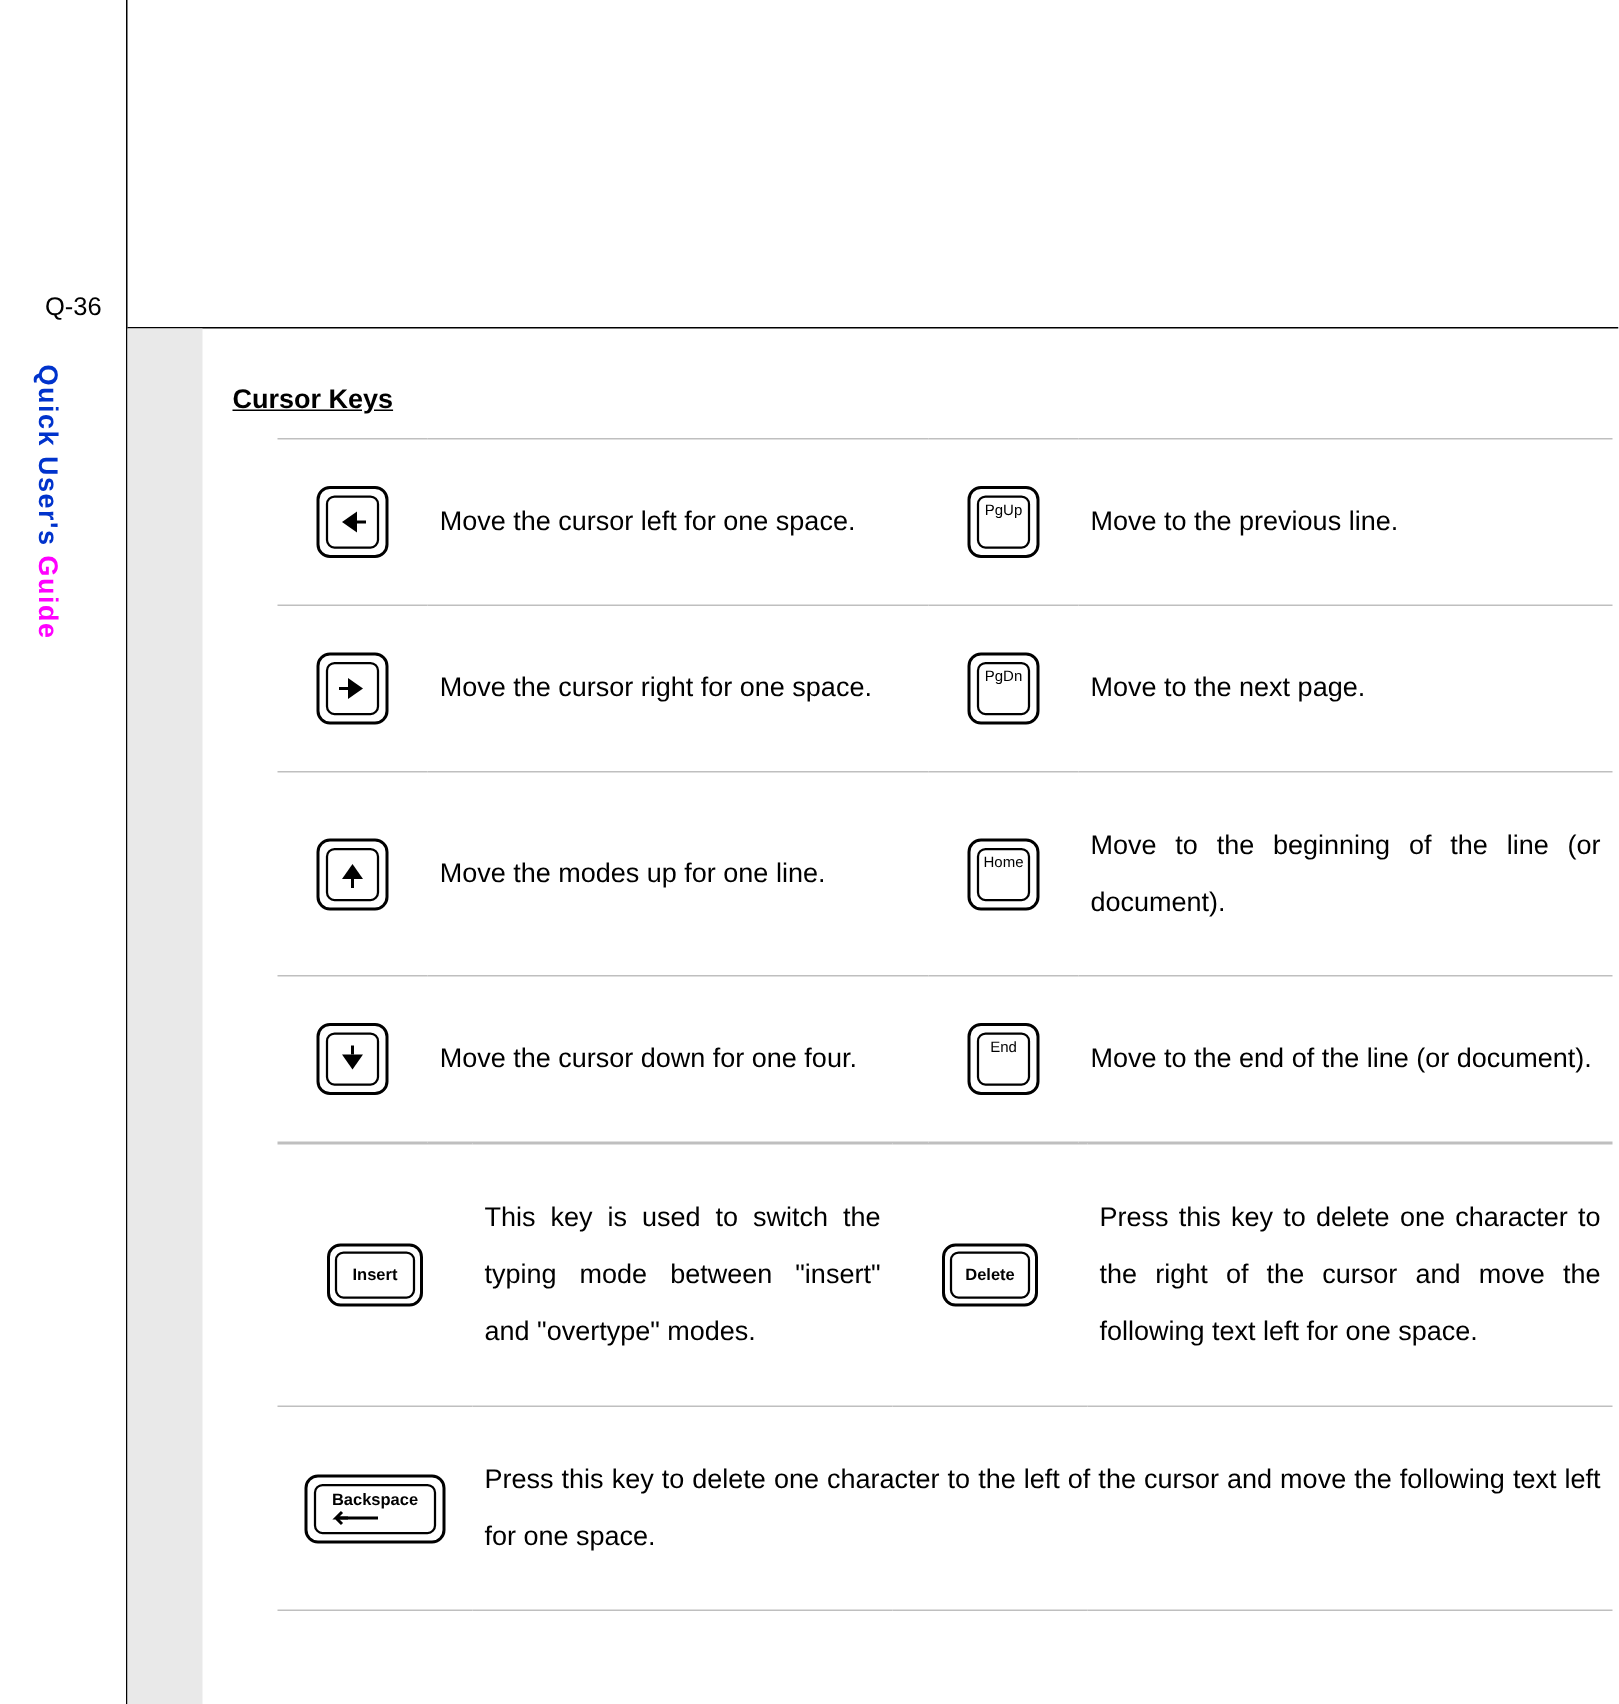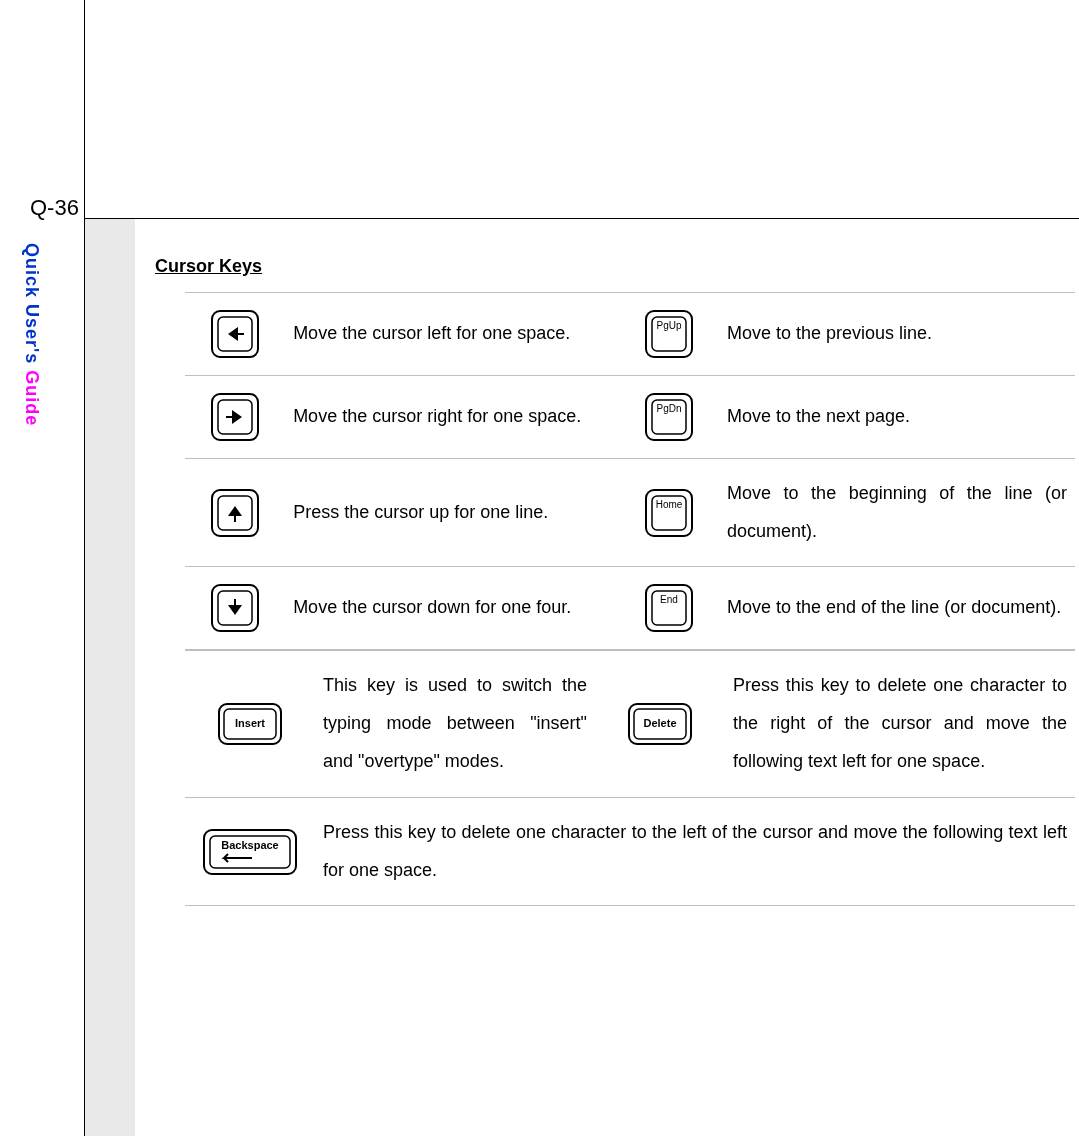--- a/index.html
+++ b/index.html
@@ -23,21 +23,21 @@
     position: absolute;
     left: 0;
     top: 218px;
     width: 100%;
     border-top: 1px solid #000;
   }
   .page-number {
     position: absolute;
     left: 30px;
     top: 195px;
-    font-size: 22px;
+    font-size: 17px;
   }
   .side-tab {
     position: absolute;
     left: 21px;
     top: 243px;
     writing-mode: vertical-rl;
     text-orientation: mixed;
     font-weight: bold;
     font-size: 18px;
     letter-spacing: 1px;
@@ -68,21 +68,21 @@
   }
   .intro { margin-bottom: 14px; }
   .intro b { font-weight: bold; }
 
   .key-table {
     margin-left: 30px;
     width: 890px;
     border-collapse: collapse;
   }
   .key-table tr { border-top: 1px solid #bfbfbf; border-bottom: 1px solid #bfbfbf; }
-  .key-table td { padding: 16px 8px; vertical-align: middle; text-align: left; }
+  .key-table td { padding: 30px 8px; vertical-align: middle; text-align: left; }
   .key-table td.icon-cell { width: 90px; text-align: center; }
   .key-table td.icon-cell.wide { width: 130px; }
   .key-table td.desc { text-align: justify; }
   .key-table td.desc-narrow { text-align: justify; width: 300px; }
   .key-table td.desc-right { text-align: justify; width: 320px; }
 
   .mid-text { margin: 28px 0 14px 0; }
 
   
   .keycap-svg { display:inline-block; vertical-align: middle; }
@@ -149,21 +149,21 @@
     </tr>
     <tr>
       <td class="icon-cell">
         <svg class="keycap-svg" width="50" height="50" viewBox="0 0 50 50">
           <rect x="2" y="2" width="46" height="46" rx="8" fill="none" stroke="#000" stroke-width="2"></rect>
           <rect x="8" y="8" width="34" height="34" rx="5" fill="none" stroke="#000" stroke-width="1.5"></rect>
           <path d="M18 28 L25 18 L32 28 Z" fill="#000"></path>
           <line x1="25" y1="28" x2="25" y2="34" stroke="#000" stroke-width="2"></line>
         </svg>
       </td>
-      <td class="desc-narrow">Press the cursor up for one line.</td>
+      <td class="desc-narrow">Move the modes up for one line.</td>
       <td class="icon-cell">
         <svg class="keycap-svg" width="50" height="50" viewBox="0 0 50 50">
           <rect x="2" y="2" width="46" height="46" rx="8" fill="none" stroke="#000" stroke-width="2"></rect>
           <rect x="8" y="8" width="34" height="34" rx="5" fill="none" stroke="#000" stroke-width="1.5"></rect>
           <text x="25" y="20" text-anchor="middle" font-size="10" font-family="Arial">Home</text>
         </svg>
       </td>
       <td class="desc-right">Move to the beginning of the line (or document).</td>
     </tr>
     <tr>

